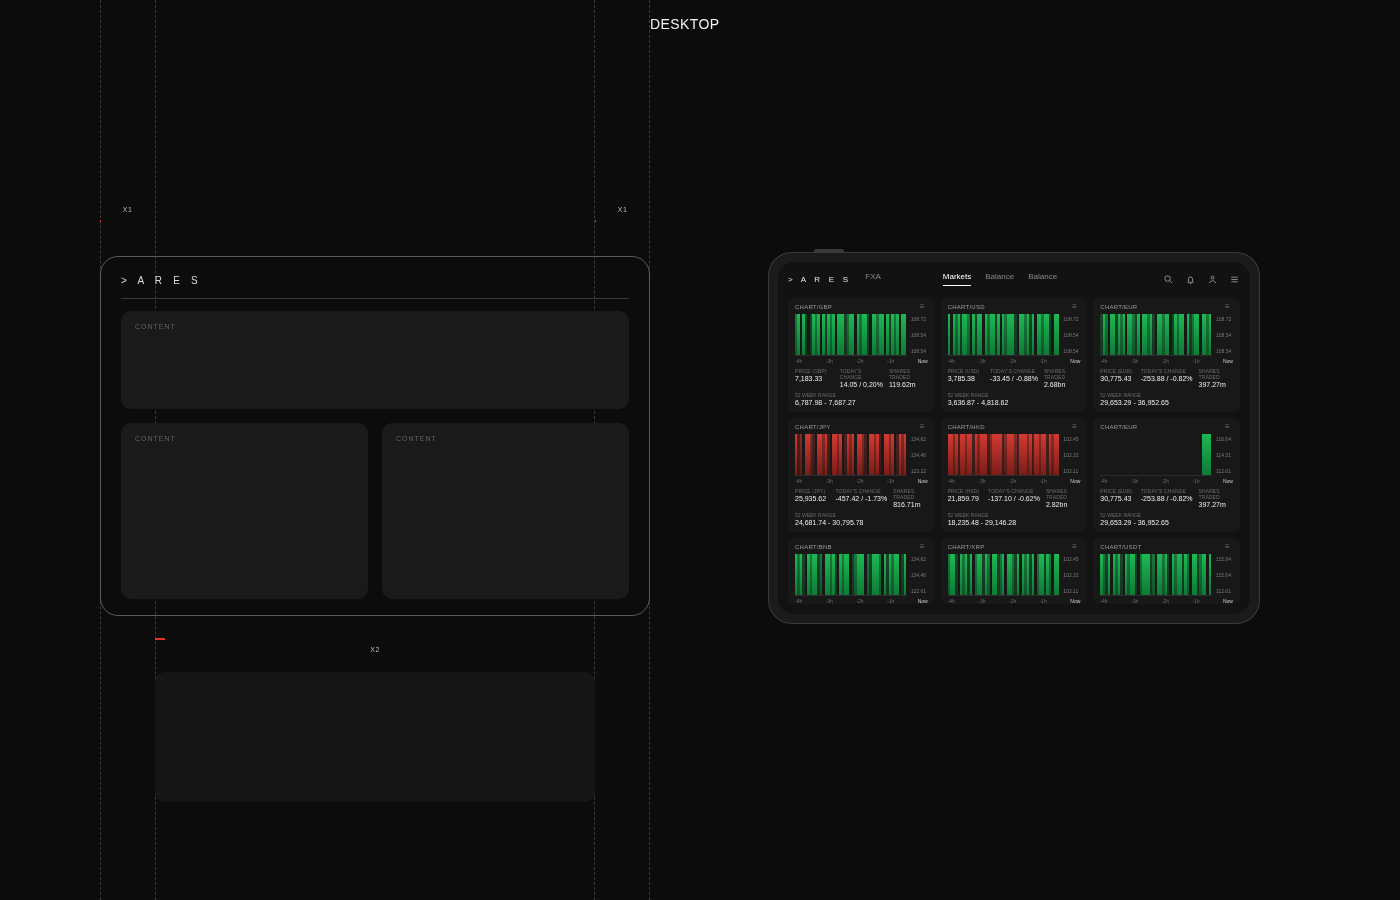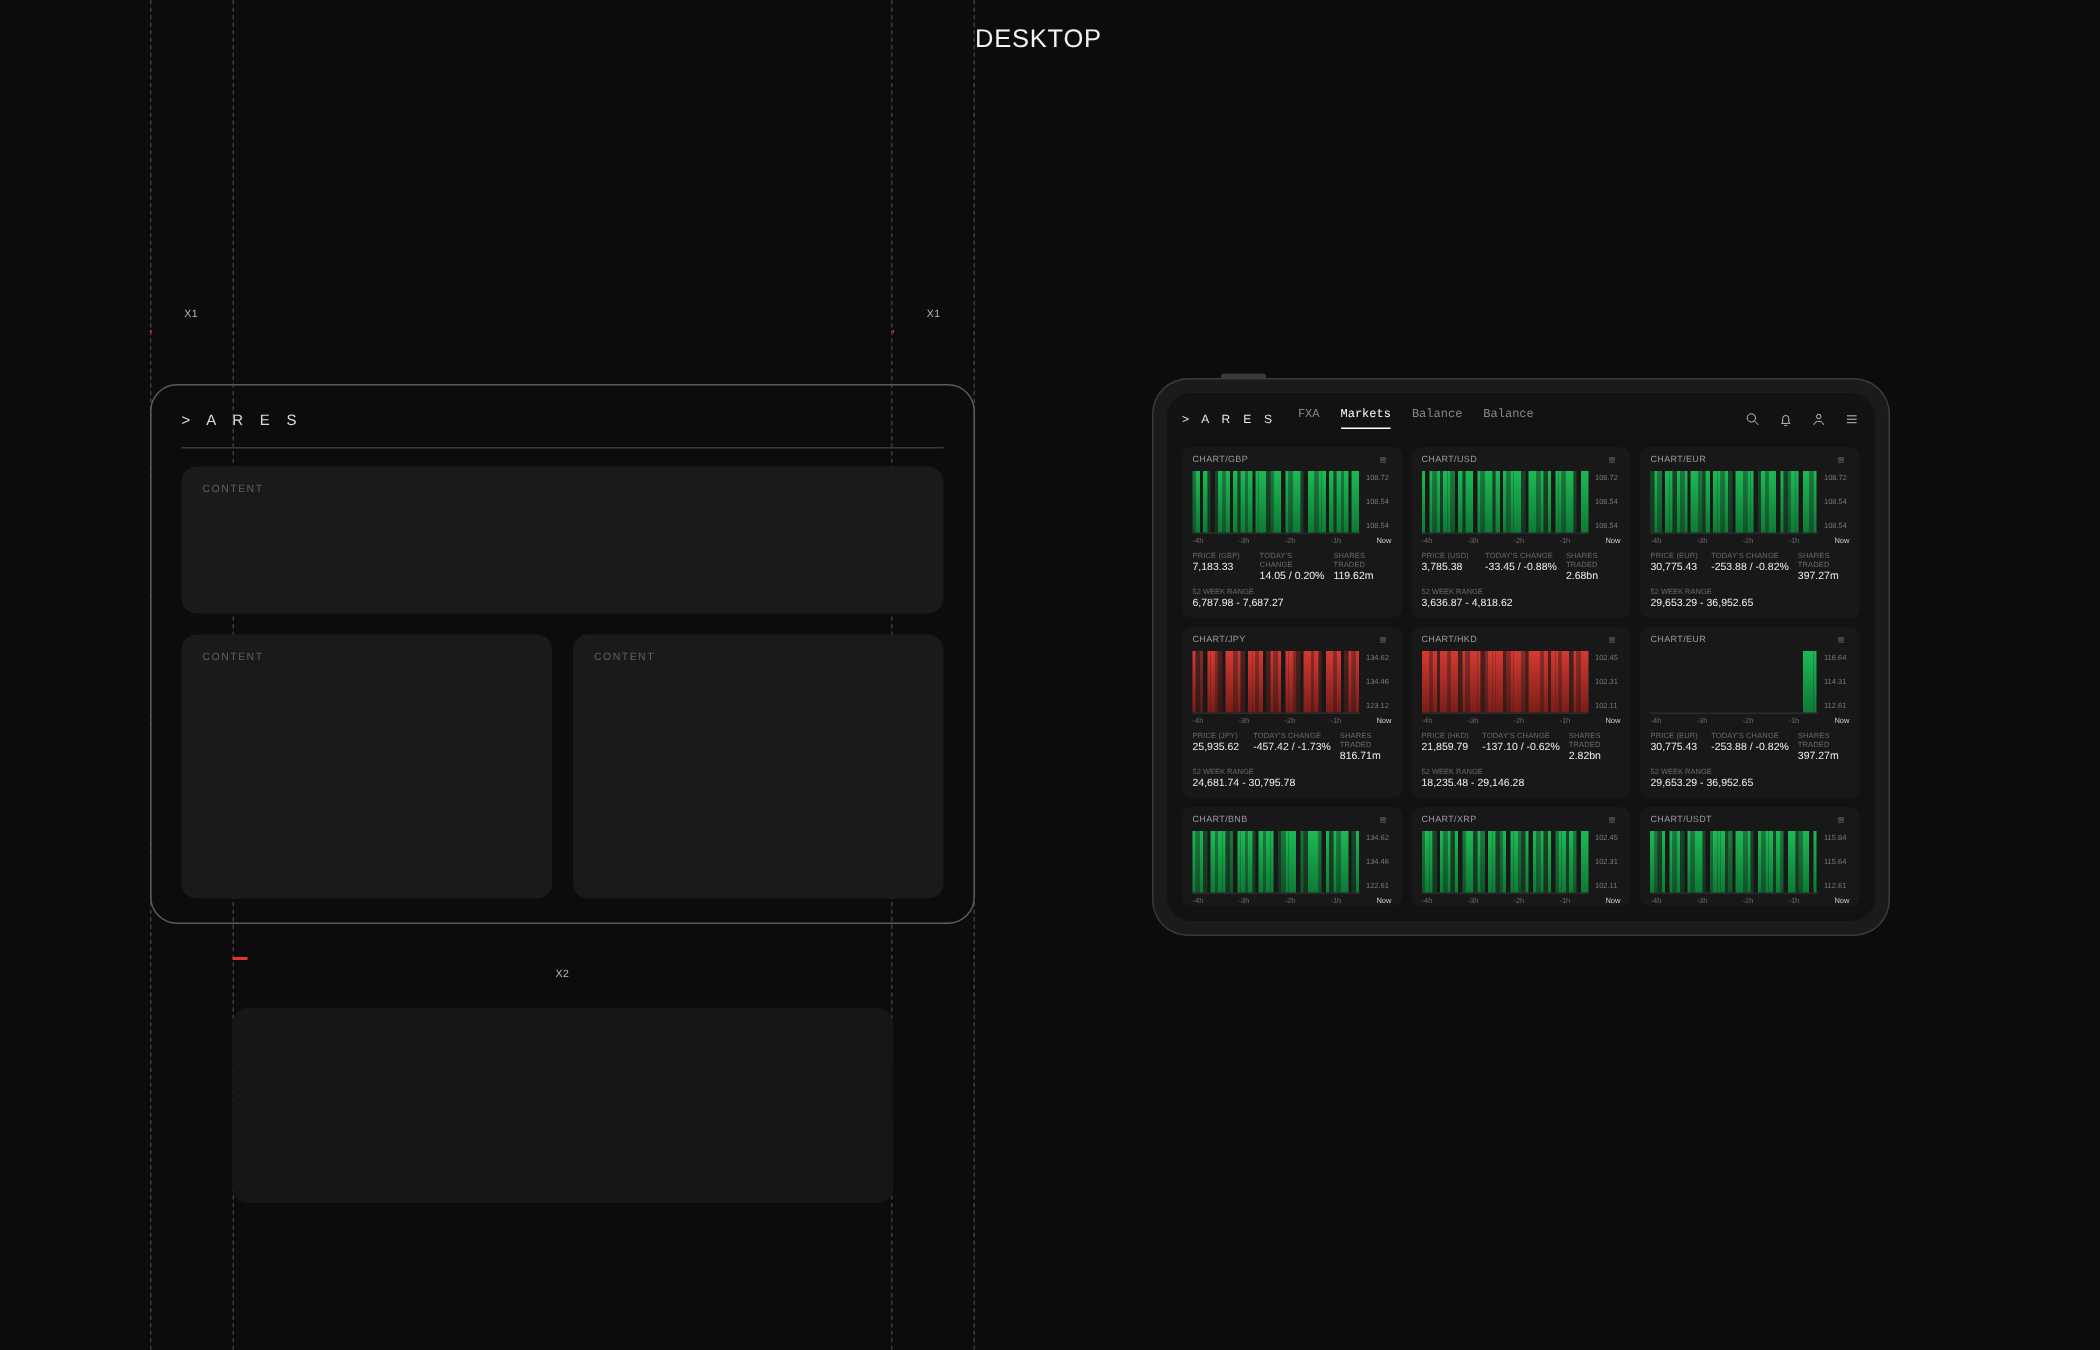--- a/index.html
+++ b/index.html
@@ -49,21 +49,21 @@
   .wire-row2 .wire-card { flex:1; height:176px; }
 
   .wire-under {
     position:absolute; left:55px; right:55px; top:672px; height:130px;
     background:#161616; border-radius:10px;
   }
 
   
   .desktop-label {
     position:absolute; left:650px; top:16px;
-    font-size:17px; letter-spacing:.03em; color:#f2f2f2;
+    font-size:14px; letter-spacing:.03em; color:#f2f2f2;
   }
 
   
   .tablet {
     position:absolute; left:768px; top:252px;
     width:492px; height:372px;
     background:#1b1b1b; border-radius:24px;
     box-shadow:0 0 0 1px #3a3a3a inset;
   }
   .tablet::after { 
@@ -73,22 +73,22 @@
   .screen {
     position:absolute; inset:10px;
     background:#121212; border-radius:16px; overflow:hidden;
     display:flex; flex-direction:column;
   }
   .topbar {
     display:flex; align-items:center; padding:6px 10px 0; height:28px;
   }
   .logo { font-size:8px; letter-spacing:.4em; color:#e8e8e8; margin-right:14px; white-space:nowrap; }
   .tabs { display:flex; gap:14px; font-size:8px; }
-  .tab  { color:#888; padding-bottom:4px; cursor:pointer;font-family:Liberation Mono, monospace; }
-  .tab.active { color:#fff; border-bottom:1px solid #fff; }
+  .tab  { color:#888; padding-bottom:4px; cursor:pointer; }
+  .tab.active { color:#fff; border-bottom:1px solid #fff;margin-left:48px; }
   .spacer { flex:1; }
   .icons { display:flex; gap:10px; align-items:center; }
   .ic { width:12px; height:12px; display:flex; align-items:center; justify-content:center; color:#c9c9c9; cursor:pointer;}
   .ic svg { width:11px; height:11px; fill:none; stroke:currentColor; stroke-width:1.4; }
 
   .grid {
     flex:1; padding:8px 10px 10px;
     display:grid; grid-template-columns:repeat(3,1fr); gap:6px;
     overflow:hidden;
   }

